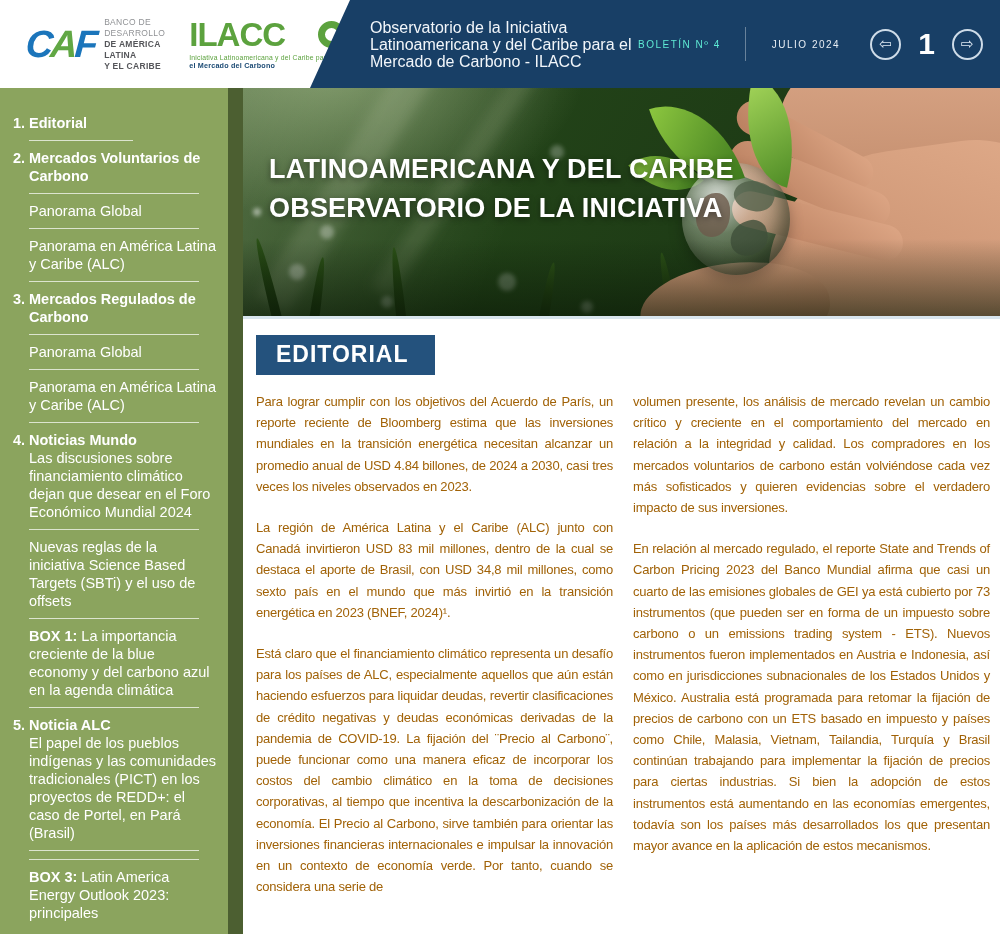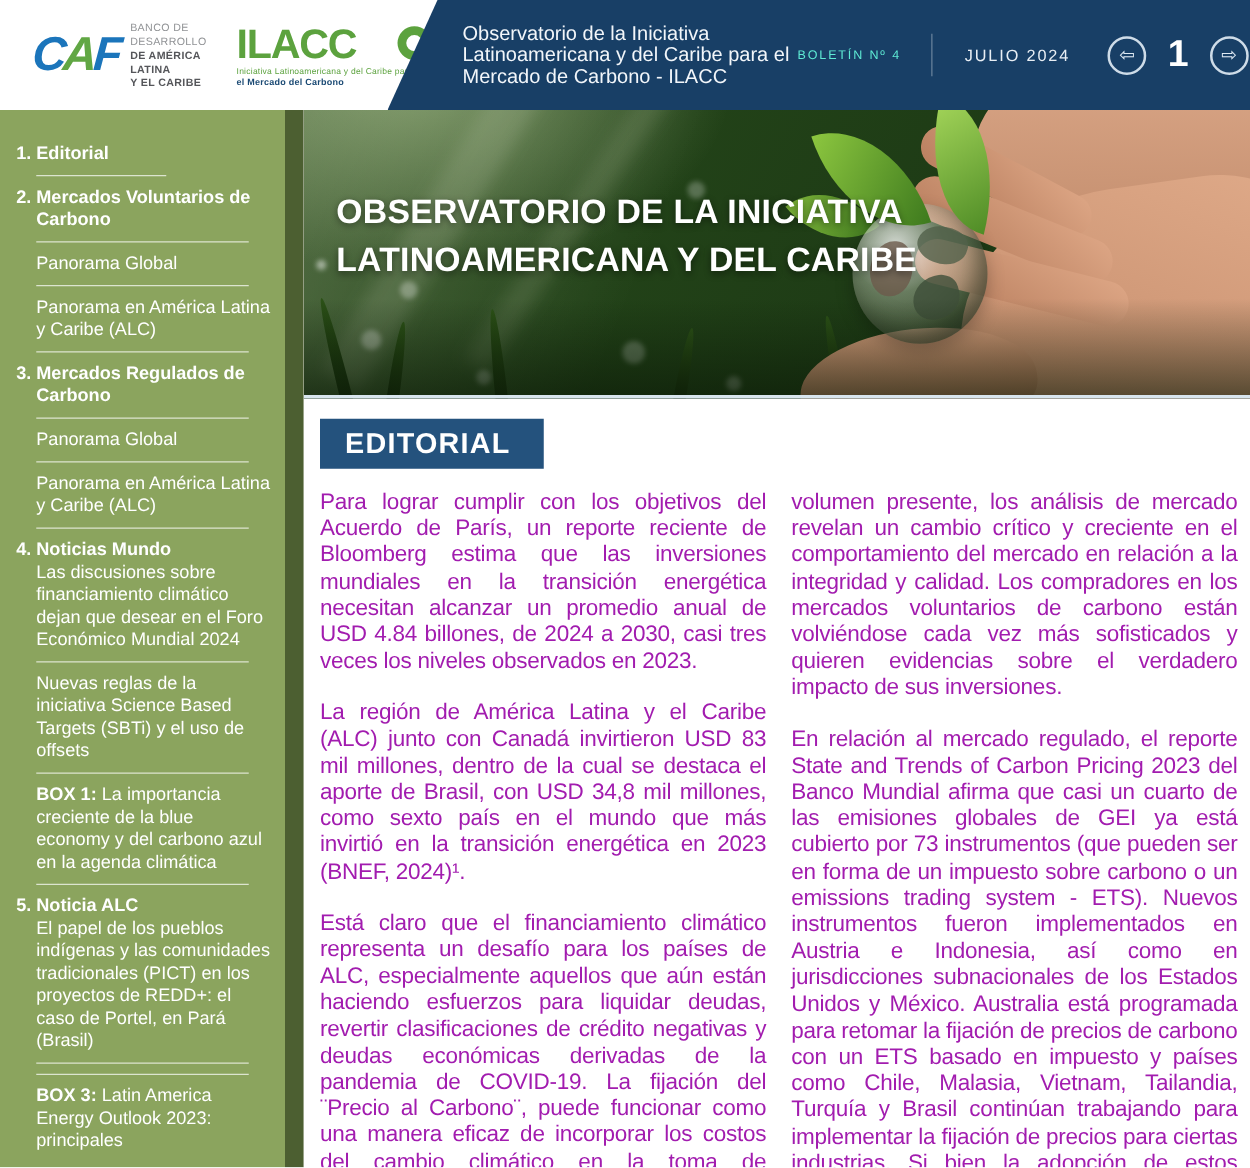--- a/index.html
+++ b/index.html
@@ -25,21 +25,21 @@
   .co2-circle { width:16px; height:16px; margin-left:-8px; margin-top:12px; background:#1b4a74; color:#fff; border-radius:50%; font-size:10px; font-weight:bold; display:flex; align-items:center; justify-content:center; }
   .ilacc-sub1 { margin-top:3px; font-size:6.8px; color:#5ca23e; letter-spacing:.2px; }
   .ilacc-sub2 { font-size:7.2px; color:#1b4a74; font-weight:bold; letter-spacing:.2px; }
 
   .header-navy { position:absolute; left:310px; right:0; top:0; bottom:0; background:#183f66;
                  clip-path:polygon(40px 0, 100% 0, 100% 100%, 0 100%);
                  display:flex; align-items:center; color:#fff; }
   .obs-title { margin-left:60px; width:268px; font-size:16px; line-height:17px; color:#f2f6fa; }
   .bulletin { font-size:10px; letter-spacing:1.5px; color:#5eead4; white-space:nowrap; }
   .v-divider { width:1px; height:34px; background:rgba(255,255,255,.35); margin:0 26px 0 24px; }
-  .date { font-size:13px; letter-spacing:1.5px; color:#e8eef4; white-space:nowrap; }
+  .date { font-size:10px; letter-spacing:1.5px; color:#e8eef4; white-space:nowrap; }
   .pager { display:flex; align-items:center; margin-left:30px; }
   .arrow-circle { width:31px; height:31px; border:2px solid rgba(222,233,243,.92); border-radius:50%;
                   display:flex; align-items:center; justify-content:center; color:#dee9f3;
                   font-family:"DejaVu Sans",sans-serif; font-size:15px; cursor:pointer; }
   .page-num { font-size:30px; font-weight:bold; color:#fff; margin:0 17px; }
 
   
   .body-row { display:flex; height:846px; }
 
   
@@ -96,21 +96,21 @@
   .hero-title { left:26px; top:62px; color:#fff; font-size:27px; font-weight:bold; line-height:38.5px; letter-spacing:.2px;
       text-shadow:0 2px 6px rgba(0,0,0,.45); z-index:3; }
   .hero-strip { left:0; bottom:0; width:100%; height:3px; background:#d8e5ee; z-index:4; }
 
   
   .editorial { padding:16px 10px 0 13px; }
   .editorial-heading { display:inline-block; background:#24527d; color:#fff; font-size:23px; font-weight:bold;
       letter-spacing:1px; padding:6px 26px 7px 20px; }
   .columns { display:flex; gap:20px; margin-top:16px; }
   .col { flex:1; min-width:0; }
-  .body-p { font-size:18px; line-height:21.2px; color:#a21caf; text-align:justify; letter-spacing:-.2px; margin-bottom:20px; }
+  .body-p { font-size:13px; line-height:21.2px; color:#a16207; text-align:justify; letter-spacing:-.2px; margin-bottom:20px; }
 </style>
 </head>
 <body>
 
 <div class="page">
 
   <header class="header">
     <div class="header-left">
       <div class="caf-logo">
         <div class="caf-mark"><span class="caf-c">C</span><span class="caf-a">A</span><span class="caf-f">F</span></div>
@@ -211,22 +211,22 @@
         <div class="leaf lf3"></div>
         <div class="globe">
           <div class="cont c1"></div>
             <div class="cont c2"></div>
             <div class="cont c3"></div>
         </div>
         <div class="leaf lf1"></div>
         <div class="leaf lf2"></div>
         <div class="h-grass"></div>
         <div class="hero-title">
+          <div>LATINOAMERICANA Y DEL CARIBE</div>
           <div>OBSERVATORIO DE LA INICIATIVA</div>
-          <div>LATINOAMERICANA Y DEL CARIBE</div>
         </div>
         <div class="hero-strip"></div>
       </div>
 
       <section class="editorial">
         <div class="editorial-heading">EDITORIAL</div>
         <div class="columns">
           <div class="col" id="col-left">
               <p class="body-p">Para lograr cumplir con los objetivos del Acuerdo de París, un reporte reciente de Bloomberg estima que las inversiones mundiales en la transición energética necesitan alcanzar un promedio anual de USD 4.84 billones, de 2024 a 2030, casi tres veces los niveles observados en 2023.</p>
               <p class="body-p">La región de América Latina y el Caribe (ALC) junto con Canadá invirtieron USD 83 mil millones, dentro de la cual se destaca el aporte de Brasil, con USD 34,8 mil millones, como sexto país en el mundo que más invirtió en la transición energética en 2023 (BNEF, 2024)¹.</p>

